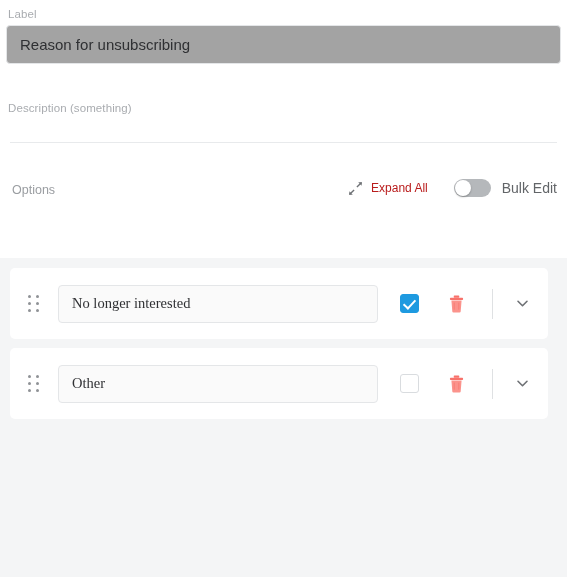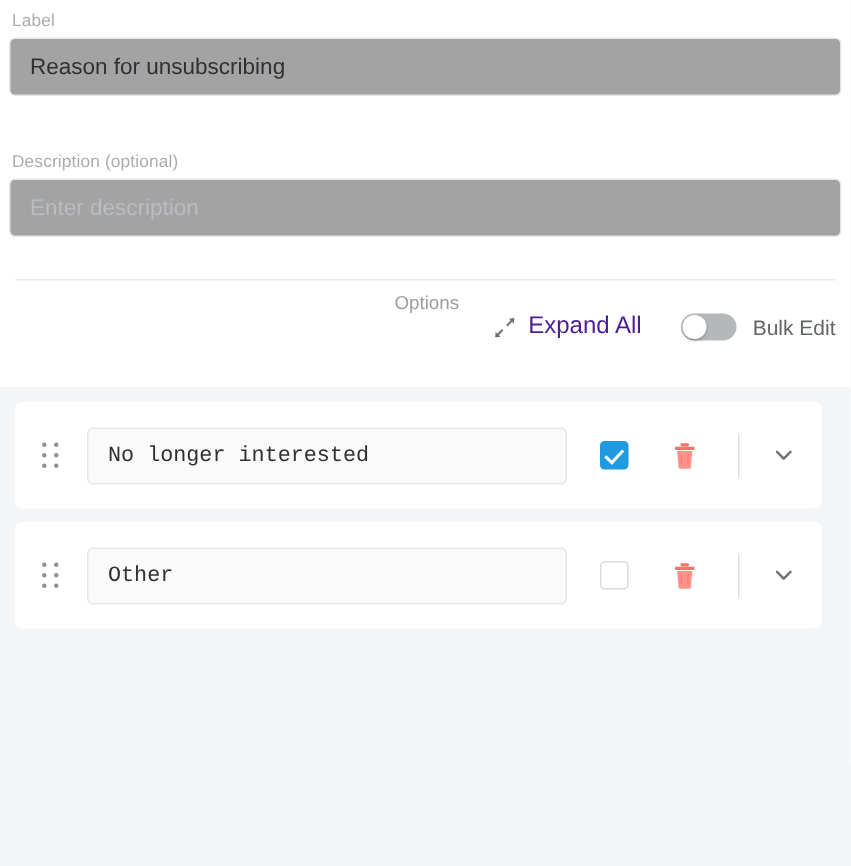--- a/index.html
+++ b/index.html
@@ -55,26 +55,25 @@
 
   .divider {
     margin: 28px 10px 0 10px;
     height: 1px;
     background: #e8eaec;
   }
 
   
   .options-header {
     display: flex;
-    align-items: center;
+    align-items: flex-end;
     height: 46px;
     padding: 0 10px 0 12px;
     box-sizing: border-box;
     margin-top: 8px;
-    flex-direction: column;
   }
   .options-title {
     font-size: 12.5px;
     color: #9a9da1;
   }
   .header-right {
     margin-left: auto;
     display: flex;
     align-items: center;
   }
@@ -84,22 +83,22 @@
     cursor: pointer;
     margin-right: 26px;
   }
   .expand-icon {
     width: 15px;
     height: 15px;
     margin-right: 8px;
     display: block;
   }
   .expand-label {
-    font-size: 16px;
-    color: #4c1d95;
+    font-size: 12px;
+    color: #b91c1c;
   }
   .bulk-edit {
     display: flex;
     align-items: center;
     cursor: pointer;
   }
   .toggle {
     width: 37px;
     height: 18px;
     border-radius: 9px;
@@ -164,21 +163,21 @@
   }
 
   .option-input {
     margin-left: 19px;
     flex: 1 1 auto;
     height: 38px;
     box-sizing: border-box;
     background: #fafafa;
     border: 1px solid #e4e6e8;
     border-radius: 4px;
-    font-family: Liberation Mono, monospace;
+    font-family: Liberation Serif, serif;
     font-size: 14.5px;
     color: #2f3033;
     padding: 0 13px;
     outline: none;
     min-width: 0;
   }
 
   .row-checkbox {
     width: 19px;
     height: 19px;
@@ -239,22 +238,21 @@
 
 <div class="page">
 
   <div class="form-section">
 
     <div class="field-label">Label</div>
     <input class="text-input" type="text" value="Reason for unsubscribing" style="">
 
     <div class="spacer-1"></div>
 
-    <div class="field-label">Description (optional)</div>
-    <input class="text-input" type="text" placeholder="Enter description" style="">
+    <div class="field-label">Description (something)</div>
   </div>
 
   <div class="divider"></div>
 
   <div class="options-header">
     <div class="options-title">Options</div>
 
     <div class="header-right">
 
       <div class="expand-all">

